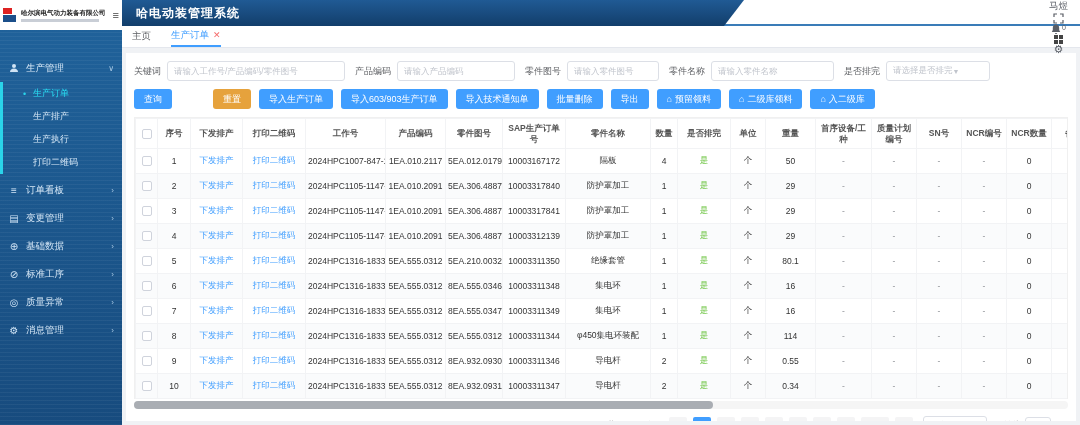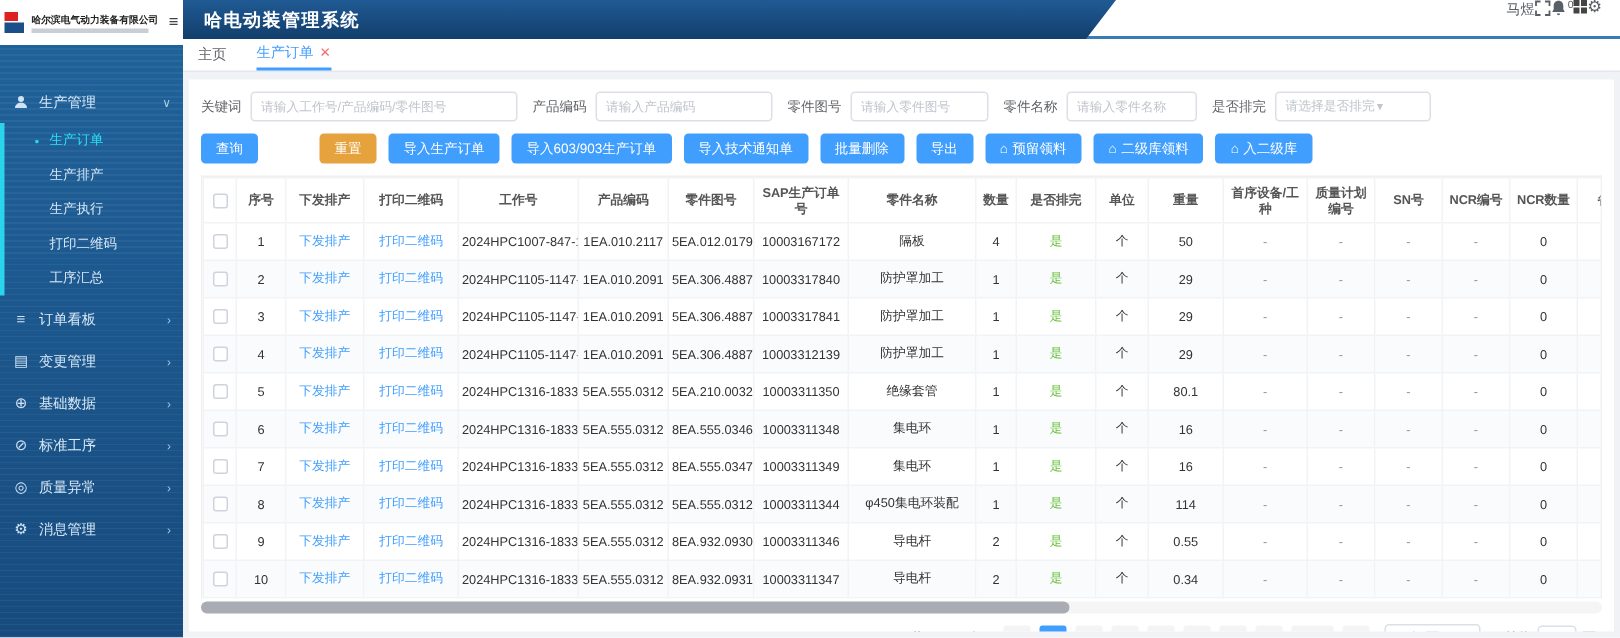--- a/index.html
+++ b/index.html
@@ -28,21 +28,21 @@
   .sub-item .dot { position:absolute; left:20px; color:#29d3ea; font-size:9px; }
   .sub-item.active { color:#29e0f5; }
 
   
   .main { flex:1; display:flex; flex-direction:column; min-width:0; background:#f0f2f5; }
   .topbar { height:26px; background:#fff; position:relative; border-bottom:2px solid #3a7cb8; flex:0 0 26px; }
   .ribbon { position:absolute; left:0; top:0; height:26px; width:622px;
     background:linear-gradient(180deg,#205a94,#123e6b);
     clip-path:polygon(0 0,100% 0,calc(100% - 20px) 100%,0 100%);
     display:flex; align-items:center; padding-left:14px; color:#fff; font-size:12px; font-weight:bold; letter-spacing:1px; }
-  .topbar-right { position:absolute; right:12px; top:0; height:26px; display:flex; align-items:flex-start; color:#5a5e66; }
+  .topbar-right { position:absolute; right:12px; top:0; height:26px; display:flex; align-items:center; color:#5a5e66;flex-direction:column; }
   .user-name { font-size:9.5px; cursor:pointer; }
   .tb-icon { cursor:pointer; display:inline-flex; align-items:center; color:#5a5e66; font-size:11px; line-height:1; }
   .bell-wrap { display:inline-flex; align-items:flex-start; gap:1px; }
   .badge { font-size:7px; color:#5a5e66; }
   .grid-glyph { display:grid; grid-template-columns:4px 4px; grid-template-rows:4px 4px; gap:1px; }
   .grid-glyph b { background:#444; }
 
   .tabbar { height:22px; background:#fff; border-bottom:1px solid #e4e7ed; display:flex; align-items:flex-end; padding-left:10px; gap:20px; flex:0 0 22px; }
   .tab { height:22px; display:flex; align-items:center; gap:4px; font-size:9.5px; color:#606266; cursor:pointer; }
   .tab.active { color:#409eff; border-bottom:2px solid #409eff; }
@@ -50,21 +50,21 @@
 
   .content { flex:1; padding:5px 4px 4px 4px; min-height:0; }
   .panel { background:#fff; height:100%; padding:6px 8px 2px 8px; display:flex; flex-direction:column; overflow:hidden; }
 
   
   .filter-row { display:flex; align-items:center; gap:10px; margin:2px 0 8px 0; }
   .fgroup { display:flex; align-items:center; gap:6px; }
   .flabel { color:#606266; font-size:9px; white-space:nowrap; }
   .finput { height:20px; border:1px solid #dcdfe6; border-radius:3px; padding:0 6px; font-size:8.5px; font-family:Liberation Sans, sans-serif; color:#333; outline:none; }
   .finput::placeholder { color:#c0c4cc; }
-  .w-keyword { width:178px; } .w-product { width:118px; } .w-drawing { width:92px; } .w-name { width:87px; }
+  .w-keyword { width:178px; } .w-product { width:118px; } .w-drawing { width:92px; } .w-name { width:123px; }
   .fselect { width:104px; height:20px; border:1px solid #dcdfe6; border-radius:3px; padding:0 6px; font-size:8.5px; color:#c0c4cc; display:flex; align-items:center; justify-content:flex-start; cursor:pointer; background:#fff; }
   .fselect .chev { color:#c0c4cc; font-size:7px; }
 
   
   .button-row { display:flex; align-items:center; gap:8px; margin-bottom:8px; }
   .btn { height:20px; border:none; border-radius:3px; padding:0 10px; font-size:9px; font-family:inherit; color:#fff; background:#409eff; cursor:pointer; white-space:nowrap; display:inline-flex; align-items:center; gap:3px; }
   .btn.warn { background:#e6a23c;margin-left:33px; }
   .btn .house { font-size:9px; line-height:1; }
 
   
@@ -127,23 +127,20 @@
             <span>生产订单</span>
           </div>
           <div class="sub-item">
             <span>生产排产</span>
           </div>
           <div class="sub-item">
             <span>生产执行</span>
           </div>
           <div class="sub-item">
             <span>打印二维码</span>
-          </div>
-          <div class="sub-item">
-            <span>工序汇总</span>
           </div>
         </div>
         <div class="side-item">
           <span class="s-icon">≡</span>
           <span class="s-label">订单看板</span>
           <span class="s-arrow">›</span>
         </div>
         <div class="side-item">
           <span class="s-icon">▤</span>
           <span class="s-label">变更管理</span>

